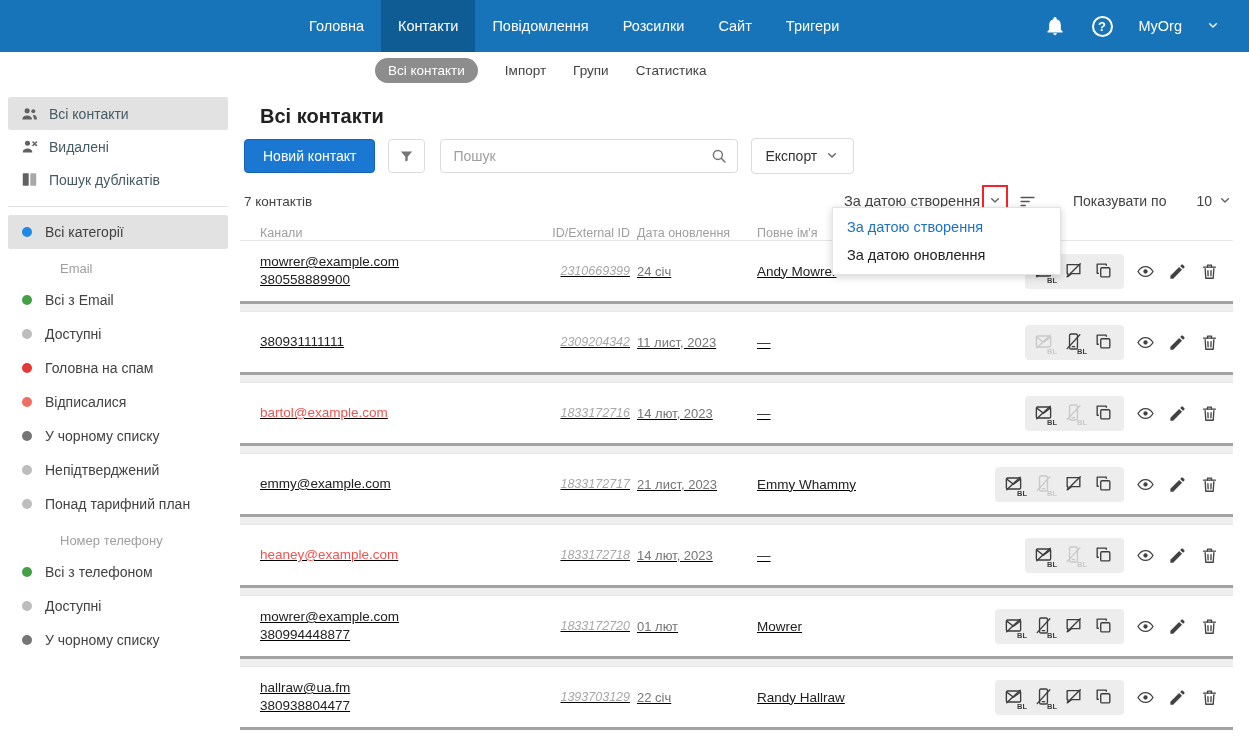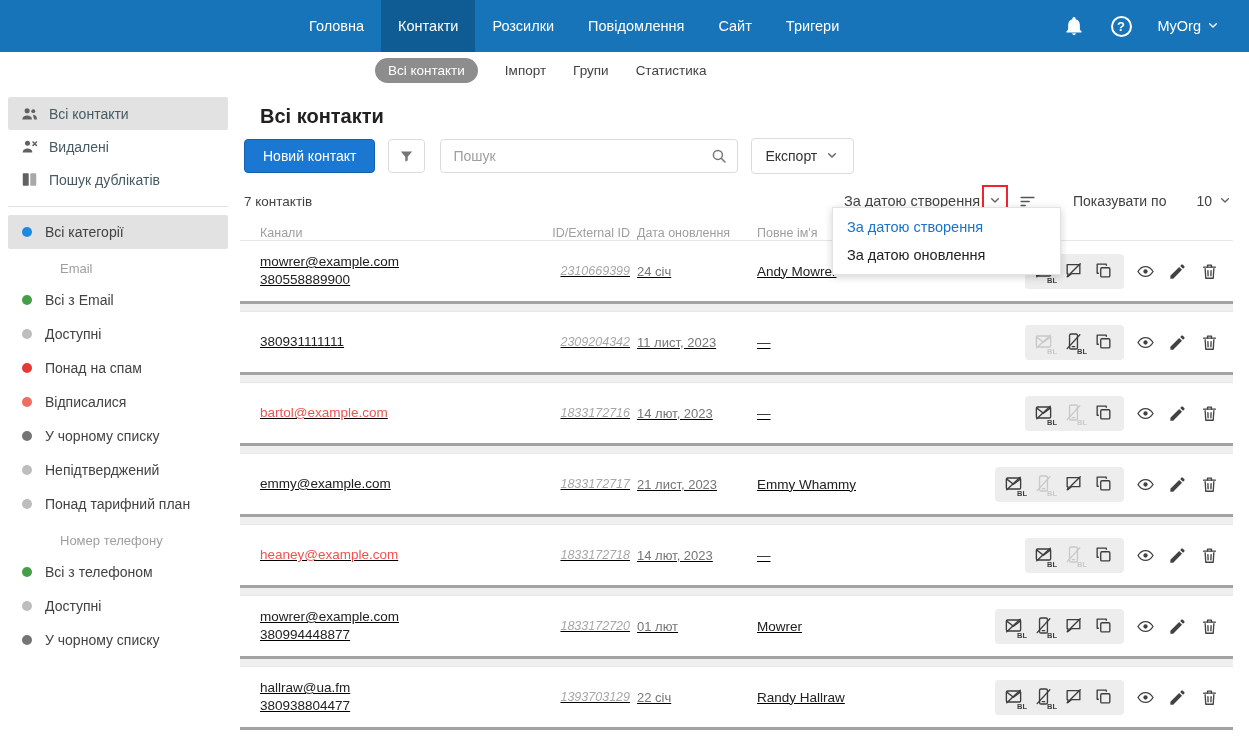--- a/index.html
+++ b/index.html
@@ -9,21 +9,21 @@
 
   
   .topbar { height:52px; background:#1774b8; display:flex; align-items:stretch; color:#fff; }
   .topnav { display:flex; margin-left:292px; }
   .topnav .nav-item { display:flex; align-items:center; padding:12px 17px; font-size:14.5px; cursor:pointer; white-space:nowrap; }
   .topnav .nav-item.active { background:#0f5c94; }
   .topbar-right { margin-left:auto; display:flex; align-items:center; gap:26px; padding-right:28px; }
   .icon-btn { display:flex; align-items:center; justify-content:center; cursor:pointer; }
   .icon-btn svg { width:22px; height:22px; fill:#fff; }
   .help-circle { width:21px; height:21px; border:2px solid #fff; border-radius:50%; display:flex; align-items:center; justify-content:center; font-size:13px; font-weight:bold; color:#fff; cursor:pointer; }
-  .org { display:flex; align-items:center; gap:4px; font-size:14.5px; cursor:pointer; }
+  .org { display:flex; align-items:center; gap:23px; font-size:14.5px; cursor:pointer; }
   .chev svg { width:16px; height:16px; stroke:#616161; fill:none; stroke-width:2; stroke-linecap:round; stroke-linejoin:round; }
   .chev.white svg { stroke:#fff; }
 
   
   .subnav { height:37px; background:#fff; display:flex; align-items:center; gap:27px; padding-left:375px; font-size:13.5px; color:#424242; }
   .subnav .sub-item { cursor:pointer; }
   .subnav .sub-item.pill { background:#8d8d8d; color:#fff; padding:5px 13px; border-radius:14px; }
 
   
   .page { display:flex; height:657px; }
@@ -97,22 +97,22 @@
 </style>
 </head>
 <body>
 
 <div class="app">
 
   <div class="topbar">
     <div class="topnav">
       <span class="nav-item">Головна</span>
       <span class="nav-item active">Контакти</span>
+      <span class="nav-item">Повідомлення</span>
       <span class="nav-item">Розсилки</span>
-      <span class="nav-item">Повідомлення</span>
       <span class="nav-item">Сайт</span>
       <span class="nav-item">Тригери</span>
     </div>
     <div class="topbar-right">
       <span class="icon-btn">
         <svg viewBox="0 0 24 24">
             <path d="M12 22c1.1 0 2-.9 2-2h-4a2 2 0 0 0 2 2zm6.4-6V11c0-3.1-1.7-5.6-4.6-6.3v-.7a1.8 1.8 0 1 0-3.6 0v.7C7.3 5.4 5.6 7.9 5.6 11v5l-1.8 1.8V19h16.4v-1.2z"></path>
           </svg>
       </span>
       <span class="help-circle">?</span>
@@ -169,21 +169,21 @@
       <div class="cat-item">
         <span class="dot" style="background: rgb(67, 160, 71);"></span>
         <span>Всі з Email</span>
       </div>
       <div class="cat-item">
         <span class="dot" style="background: rgb(189, 189, 189);"></span>
         <span>Доступні</span>
       </div>
       <div class="cat-item">
         <span class="dot" style="background: rgb(229, 57, 53);"></span>
-        <span>Понад на спам</span>
+        <span>Головна на спам</span>
       </div>
       <div class="cat-item">
         <span class="dot" style="background: rgb(239, 110, 98);"></span>
         <span>Відписалися</span>
       </div>
       <div class="cat-item">
         <span class="dot" style="background: rgb(117, 117, 117);"></span>
         <span>У чорному списку</span>
       </div>
       <div class="cat-item">

